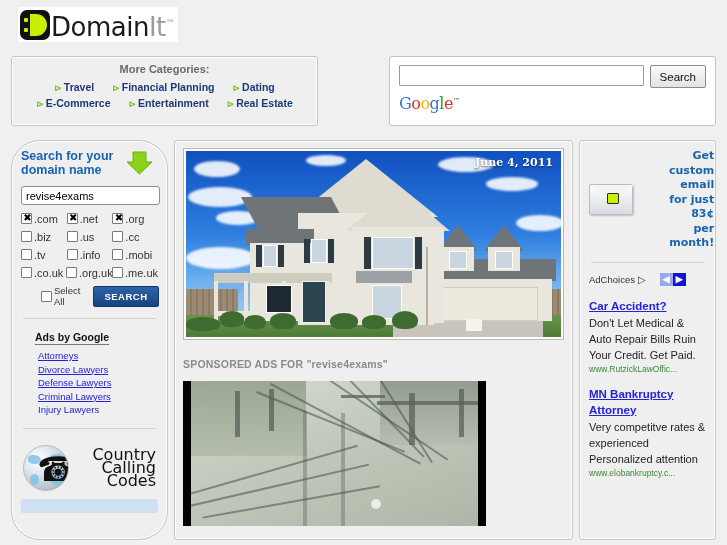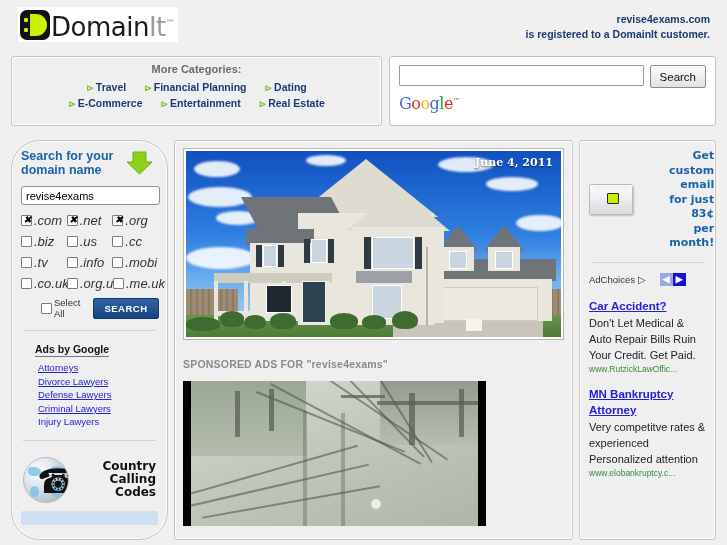--- a/index.html
+++ b/index.html
@@ -74,21 +74,21 @@
     background: #efefef;
     border: 1px solid #c4c4c4;
     border-radius: 3px;
     box-shadow: 0 0 0 1px #ffffff inset;
     position: absolute;
   }
 
   
   .cats {
     left: 11px; top: 56px;
-    width: 371px; height: 70px;
+    width: 307px; height: 70px;
     padding-top: 6px;
   }
   .cats-title {
     text-align: center;
     font-size: 11px; font-weight: bold;
     color: #6b6b6b;
     margin-bottom: 6px;
   }
   .cats-row {
     display: flex; justify-content: center;
@@ -179,25 +179,24 @@
   }
   .tld-grid {
     margin-top: 8px;
   }
   .tld-row {
     display: flex;
     margin-bottom: 6px;
   }
   .tld-cell {
     width: 46px;
-    display: flex; align-items: center;
-    font-size: 13px;
+    display: flex; align-items: flex-start;
+    font-size: 11px;
     color: #333;
     white-space: nowrap;
-    font-style: italic;
   }
   .cbx {
     width: 11px; height: 11px;
     border: 1px solid #7a7a7a;
     background: #fff;
     margin-right: 2px;
     position: relative;
     flex: none;
     border-radius: 1px;
   }
@@ -271,21 +270,21 @@
   .globe .c2 { left:26px; top:8px; width:14px; height:7px; border-radius:50%; }
   .globe .c3 { left:25px; top:23px; width:17px; height:16px; border-radius:30% 50% 40% 55%; }
   .globe .c4 { left:6px; top:28px; width:9px; height:11px; border-radius:50%; }
   .globe .handset {
     position: absolute; left: 13px; top: 5px;
     width: 19px; height: 36px;
     color: #111; font-size: 34px; line-height: 36px;
   }
   .ccc-text {
     margin-left: 6px;
-    font-size: 12px; font-weight: bold;
+    font-size: 16px; font-weight: normal;
     color: #111; line-height: 13px;
     text-align: right;
     width: 88px;
     font-family: "DejaVu Sans", sans-serif;
   }
   .ccc-tagline {
     margin-top: 4px;
     height: 14px;
     background: #cfe0f2;
     border-radius: 2px;
@@ -506,24 +505,20 @@
 <div id="page">
 
   <div class="header">
     <div class="logo-wrap">
       <span class="logo-mark">
         <span class="d-shape"></span>
           <span class="dot-a"></span>
           <span class="dot-b"></span>
       </span>
       <span class="logo-text"><span>Domain</span><span class="it">It</span><span class="logo-tm">™</span></span>
-    </div>
-    <div class="header-right">
-      <div>revise4exams.com</div>
-      <div>is registered to a DomainIt customer.</div>
     </div>
   </div>
 
   <div class="panel cats">
     <div class="cats-title">More Categories:</div>
     <div class="cats-row">
       <a class="cat-link" href="#"><span class="cat-bullet">⊳</span><span>Travel</span></a>
       <a class="cat-link" href="#"><span class="cat-bullet">⊳</span><span>Financial Planning</span></a>
       <a class="cat-link" href="#"><span class="cat-bullet">⊳</span><span>Dating</span></a>
     </div>

